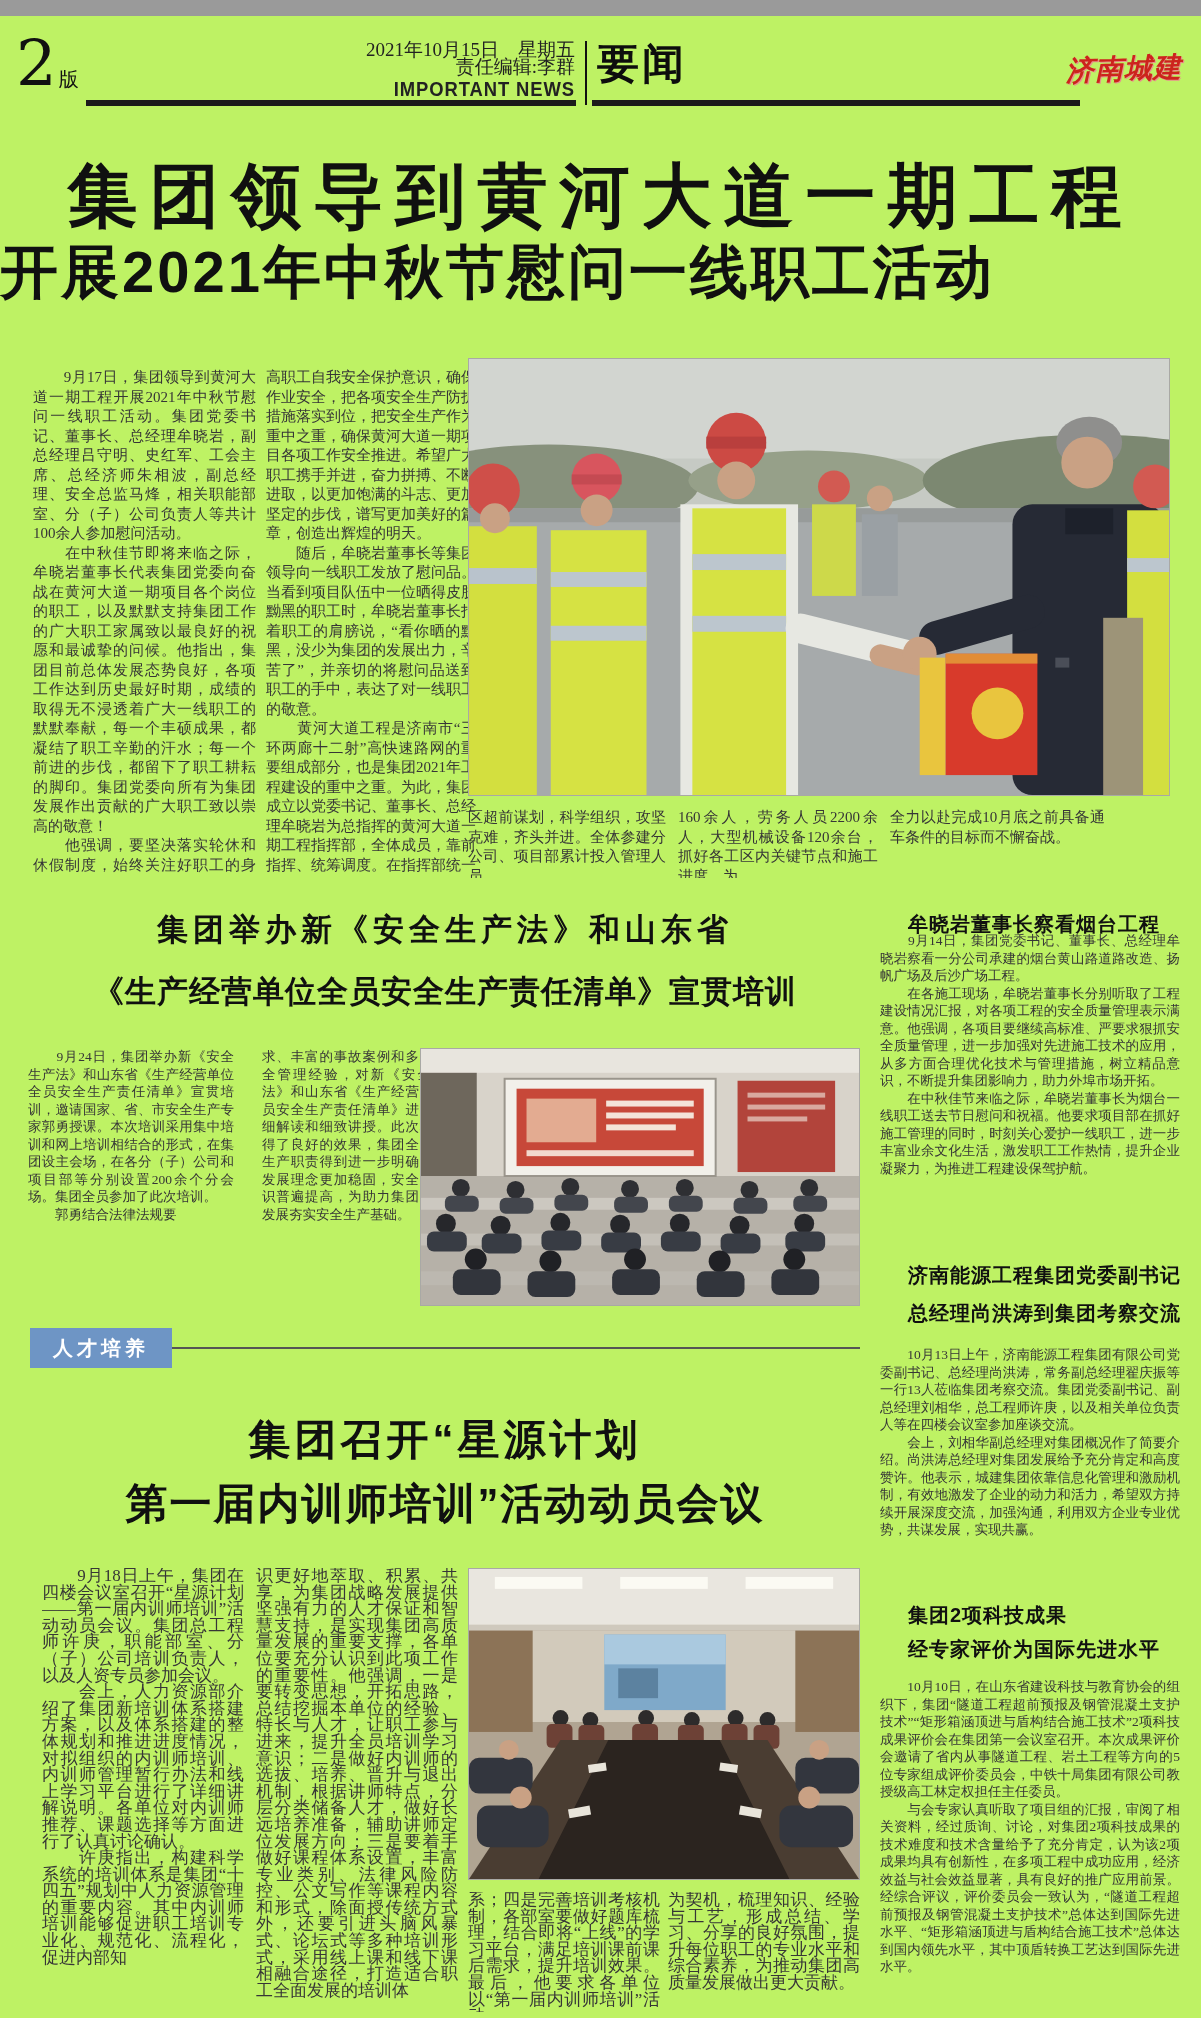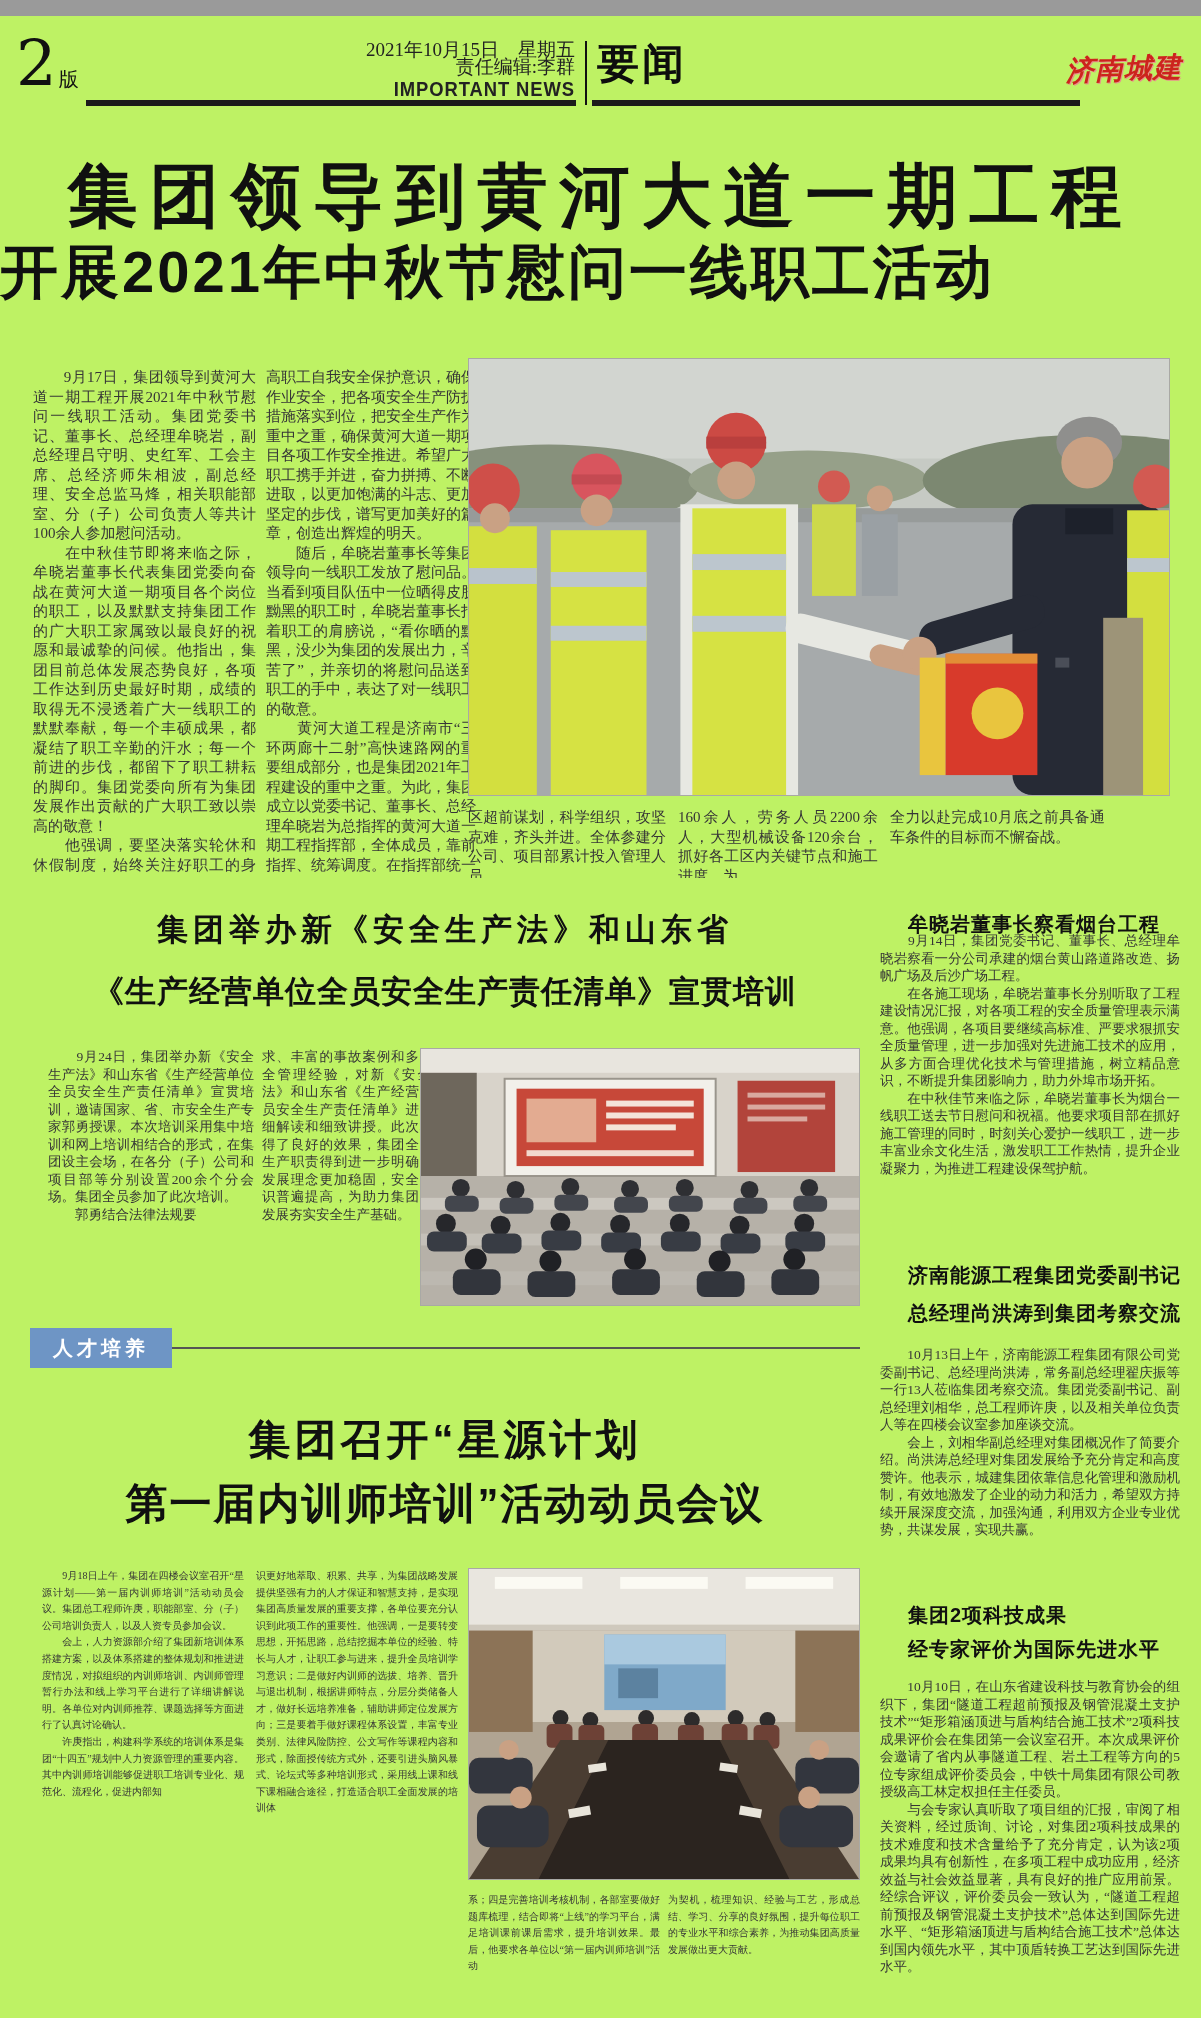--- a/index.html
+++ b/index.html
@@ -34,21 +34,21 @@
   .a2-h2{left:30px;top:955px;width:830px;text-align:center;font-size:31px;letter-spacing:1px;}
   .a3-h1{left:30px;top:1396px;width:830px;text-align:center;font-size:42px;letter-spacing:4px;}
   .a3-h2{left:30px;top:1460px;width:830px;text-align:center;font-size:42px;letter-spacing:2px;}
   .rc-h{left:908px;width:300px;text-align:left;font-size:20px;letter-spacing:1px;}
 
   
   .col{position:absolute;text-align:justify;overflow:hidden;color:#363636;}
   .col p{margin:0;}
   .b15{font-size:15px;line-height:19.5px;}
   .b14{font-size:13.5px;line-height:17.5px;}
-  .b13{font-size:10px;line-height:16.6px;}
+  .b13{font-size:17px;line-height:16.6px;}
 
   
   .photo{position:absolute;border:1px solid #a9a9a5;box-sizing:border-box;background:#cfcfcb;}
   .photo svg{display:block;width:100%;height:100%;}
 
   
   .tagbox{left:30px;top:1312px;width:142px;height:40px;background:#6e95c5;color:#fff;
           font-family:"Liberation Sans",sans-serif;font-size:20px;font-weight:bold;
           line-height:40px;text-align:center;letter-spacing:4px;}
   .tagline{left:172px;top:1331px;width:688px;height:2px;background:#555;}
@@ -142,21 +142,21 @@
   <div class="col b15" style="left:678px;top:792px;width:200px;height:70px;">
       <p>160余人，劳务人员2200余人，大型机械设备120余台，抓好各工区内关键节点和施工进度，为</p>
     </div>
   <div class="col b15" style="left:890px;top:792px;width:215px;height:70px;">
       <p>全力以赴完成10月底之前具备通车条件的目标而不懈奋战。</p>
     </div>
 
   <div class="abs h-sans a2-h1">集团举办新《安全生产法》和山东省</div>
   <div class="abs h-sans a2-h2">《生产经营单位全员安全生产责任清单》宣贯培训</div>
 
-  <div class="col b14" style="left:48px;top:1032px;width:206px;height:258px;font-family:Liberation Serif, serif;">
+  <div class="col b14" style="left:28px;top:1032px;width:206px;height:258px;font-family:Liberation Serif, serif;">
       <p>　　9月24日，集团举办新《安全生产法》和山东省《生产经营单位全员安全生产责任清单》宣贯培训，邀请国家、省、市安全生产专家郭勇授课。本次培训采用集中培训和网上培训相结合的形式，在集团设主会场，在各分（子）公司和项目部等分别设置200余个分会场。集团全员参加了此次培训。</p>
       <p>　　郭勇结合法律法规要</p>
     </div>
   <div class="col b14" style="left:262px;top:1032px;width:200px;height:258px;">
       <p>求、丰富的事故案例和多年来安全管理经验，对新《安全生产法》和山东省《生产经营单位全员安全生产责任清单》进行了详细解读和细致讲授。此次培训取得了良好的效果，集团全员安全生产职责得到进一步明确，安全发展理念更加稳固，安全生产意识普遍提高，为助力集团高质量发展夯实安全生产基础。</p>
     </div>
 
   <div class="photo" style="left:420px;top:1032px;width:440px;height:258px;">
     <svg viewBox="0 0 440 258" preserveAspectRatio="none">
       <rect width="440" height="258" fill="#b6b1a8"></rect>

